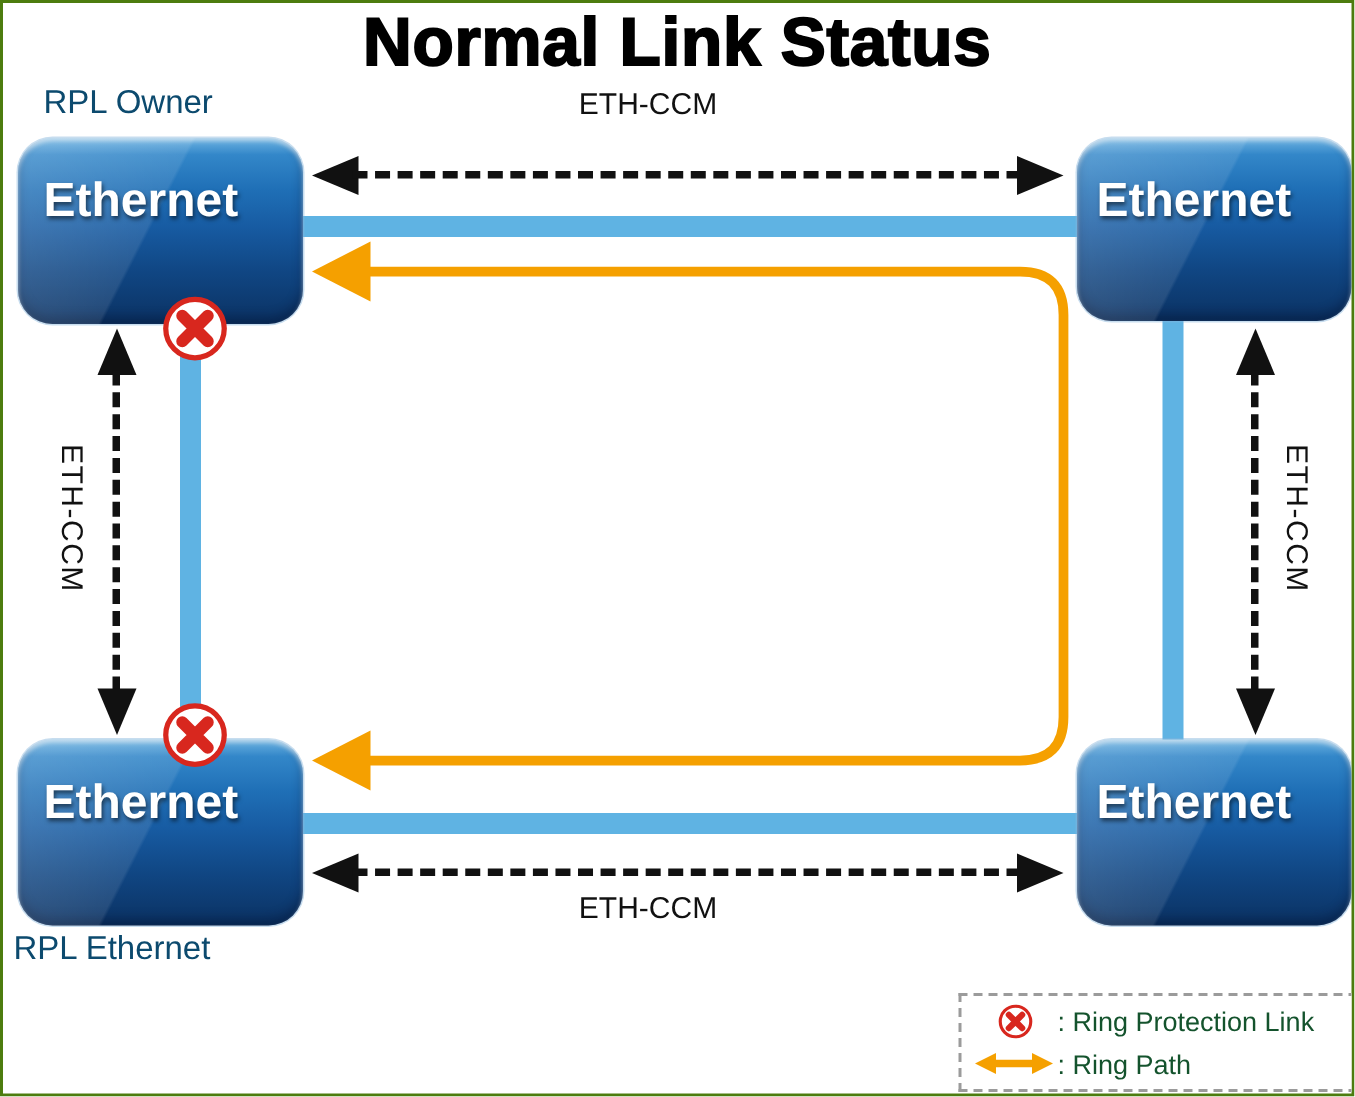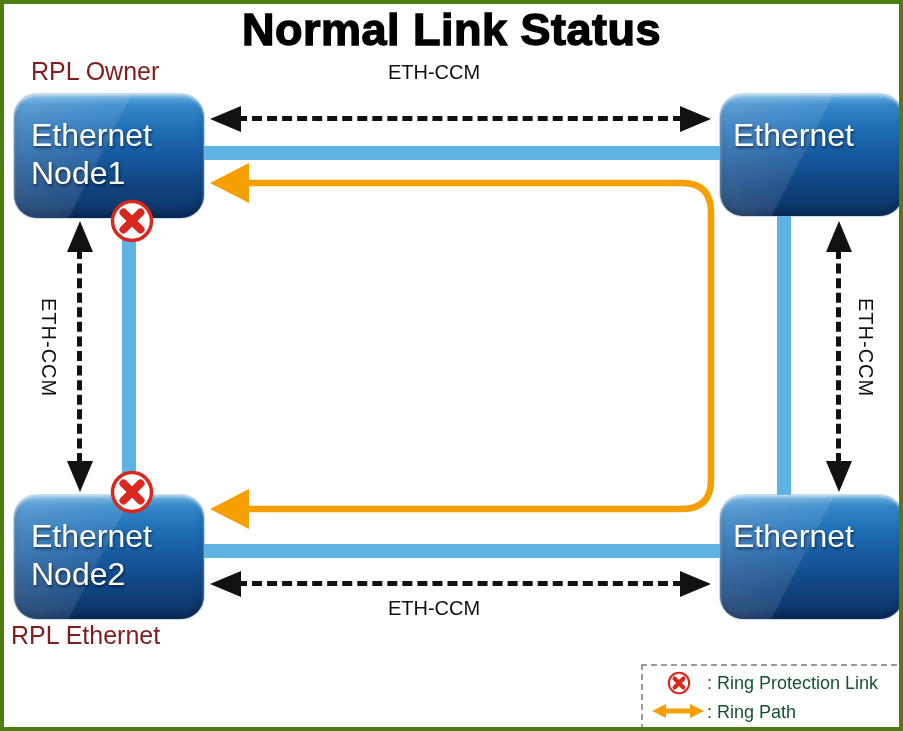--- a/index.html
+++ b/index.html
@@ -1,26 +1,26 @@
 <!DOCTYPE html>
 <html><head>
 <meta charset="utf-8">
 <style>
   html,body{margin:0;padding:0;background:#fff;font-family:"Liberation Sans",sans-serif;}
   .stage{
     position:relative;width:903px;height:731px;background:#fff;
-    border:4px solid #4d7c0f;box-sizing:border-box;overflow:hidden;
+    border:2px solid #4d7c0f;box-sizing:border-box;overflow:hidden;
   }
   
   .title{
     position:absolute;top:0;left:0;width:100%;margin:0;text-align:center;
     font-size:45px;font-weight:bold;color:#000;letter-spacing:0.5px;
     -webkit-text-stroke:1.4px #000;
   }
-  .role-label{position:absolute;font-size:25px;color:#7f1d1d;white-space:nowrap;}
+  .role-label{position:absolute;font-size:22px;color:#0c4a6e;white-space:nowrap;}
   .role-owner{left:27px;top:53px;}
   .role-neighbour{left:7px;top:617px;}
 
   
   .ring-link{position:absolute;background:#5FB3E3;}
   .ring-top{left:195px;top:142px;width:528px;height:14px;}
   .ring-bottom{left:195px;top:540px;width:528px;height:14px;}
   .ring-left{left:118px;top:205px;width:14px;height:290px;}
   .ring-right{left:773px;top:205px;width:14px;height:290px;}
 
@@ -41,21 +41,21 @@
   .node{
     position:absolute;border-radius:23px;color:#fff;
     background:linear-gradient(180deg,#6fb4e2 0%,#3387c9 9%,#1f6fb6 28%,#175ba2 48%,#104683 72%,#0b3263 100%);
     box-shadow:inset 0 2px 3px rgba(255,255,255,.55), inset 0 -4px 7px rgba(0,15,45,.4), 0 0 0 1px rgba(130,180,220,.45);
   }
   .node::before{
     content:"";position:absolute;inset:0;border-radius:inherit;
     background:linear-gradient(117deg,rgba(255,255,255,.20) 0%,rgba(255,255,255,.10) 46%,rgba(255,255,255,0) 47%);
   }
   .node-text{
-    position:relative;padding:22px 0 0 17px;font-size:32px;font-weight:normal;
+    position:relative;padding:22px 0 0 17px;font-size:32px;font-weight:bold;
     line-height:38px;text-shadow:1px 2px 3px rgba(0,0,0,.55);
   }
   .node1{left:10px;top:90px;width:190px;height:124px;}
   .node4{left:716px;top:90px;width:183px;height:122px;}
   .node2{left:10px;top:491px;width:190px;height:124px;}
   .node3{left:716px;top:491px;width:183px;height:124px;}
   .node3 .node-text,.node4 .node-text{padding-left:13px;}
 
   
   .overlay-svg{position:absolute;left:0;top:0;}
@@ -120,32 +120,30 @@
 
   <svg class="overlay-svg" width="903" height="731" viewBox="0 0 903 731">
     <path d="M 242 179 H 678 Q 707 179 707 208 V 476 Q 707 505 678 505 H 242" fill="none" stroke="#F5A000" stroke-width="6.5"></path>
     <polygon points="206,179 245,159 245,199" fill="#F5A000"></polygon>
     <polygon points="206,505 245,485 245,525" fill="#F5A000"></polygon>
   </svg>
 
   <div class="node node1">
     <div class="node-text">
       <div>Ethernet</div>
-      <div>Node1</div>
     </div>
   </div>
   <div class="node node4">
     <div class="node-text">
       <div>Ethernet</div>
     </div>
   </div>
   <div class="node node2">
     <div class="node-text">
       <div>Ethernet</div>
-      <div>Node2</div>
     </div>
   </div>
   <div class="node node3">
     <div class="node-text">
       <div>Ethernet</div>
     </div>
   </div>
 
   <svg class="marker marker1" viewBox="0 0 46 46">
     <circle cx="23" cy="23" r="19.5" fill="#fff" stroke="#D8271E" stroke-width="3.5"></circle>

